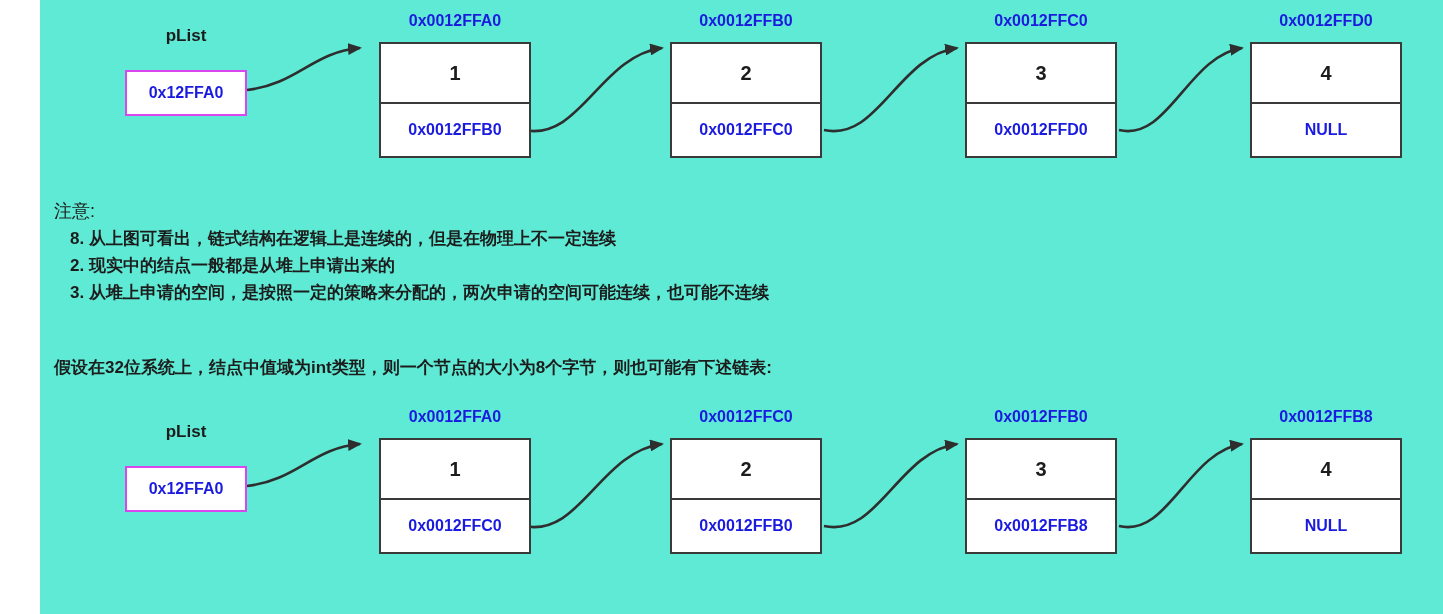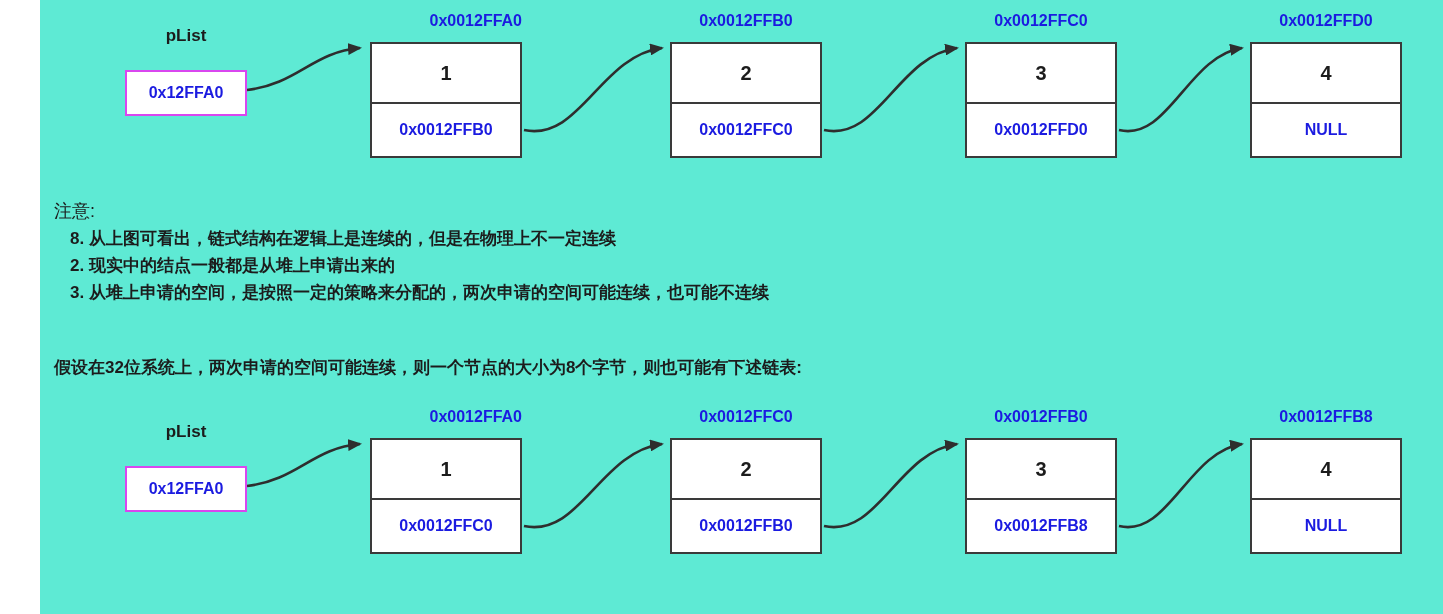--- a/index.html
+++ b/index.html
@@ -22,21 +22,21 @@
 
   .addr { position:absolute; top:4px; width:152px; text-align:center;
           font-weight:bold; font-size:16px; color:var(--address_blue,#1b1be0); }
   .node { position:absolute; top:34px; width:152px; border:2px solid #3a3a3a; background:#fff;
           box-sizing:border-box; }
   .cell { display:flex; align-items:center; justify-content:center; }
   .cell.val  { height:58px; border-bottom:2px solid #3a3a3a; font-size:20px; font-weight:bold;
                color:var(--text,#1c1c1c); }
   .cell.next { height:52px; font-size:16px; font-weight:bold; color:var(--address_blue,#1b1be0); }
 
-  .pos1 { left:330px;text-align:right; } .pos2 { left:630px; } .pos3 { left:925px; } .pos4 { left:1210px; }
+  .pos1 { left:339px; } .pos2 { left:630px; } .pos3 { left:925px; } .pos4 { left:1210px; }
 
   .notes { position:absolute; left:14px; top:198px; color:var(--text,#1c1c1c); }
   .notes-title { font-size:18px; font-weight:normal; line-height:27px; }
   .note-line   { font-size:17px; font-weight:bold; line-height:27px; padding-left:16px; }
 
   .section-heading { position:absolute; left:14px; top:356px; font-size:17px; font-weight:bold;
                      color:var(--text,#1c1c1c); }
 </style>
 </head>
 <body>
@@ -84,21 +84,21 @@
     </div>
   </div>
 
   <div class="notes">
     <div class="notes-title">注意:</div>
     <div class="note-line">8. 从上图可看出，链式结构在逻辑上是连续的，但是在物理上不一定连续</div>
     <div class="note-line">2. 现实中的结点一般都是从堆上申请出来的</div>
     <div class="note-line">3. 从堆上申请的空间，是按照一定的策略来分配的，两次申请的空间可能连续，也可能不连续</div>
   </div>
 
-  <div class="section-heading">假设在32位系统上，两次申请的空间可能连续，则一个节点的大小为8个字节，则也可能有下述链表:</div>
+  <div class="section-heading">假设在32位系统上，结点中值域为int类型，则一个节点的大小为8个字节，则也可能有下述链表:</div>
 
   <div class="diagram" id="diagram2">
     <svg class="arrows" width="1443" height="170" viewBox="0 0 1443 170">
       <defs>
         <marker id="ah2" markerUnits="userSpaceOnUse" markerWidth="14" markerHeight="12" refX="12" refY="6" orient="auto">
           <path d="M0,0 L14,6 L0,12 z" fill="#2e2e2e"></path>
         </marker>
       </defs>
       <path class="arrow" d="M 207 82 C 258 76, 272 44, 320 40" marker-end="url(#ah2)"></path>
       <path class="arrow" d="M 484 122 C 540 134, 560 48, 622 40" marker-end="url(#ah2)"></path>

